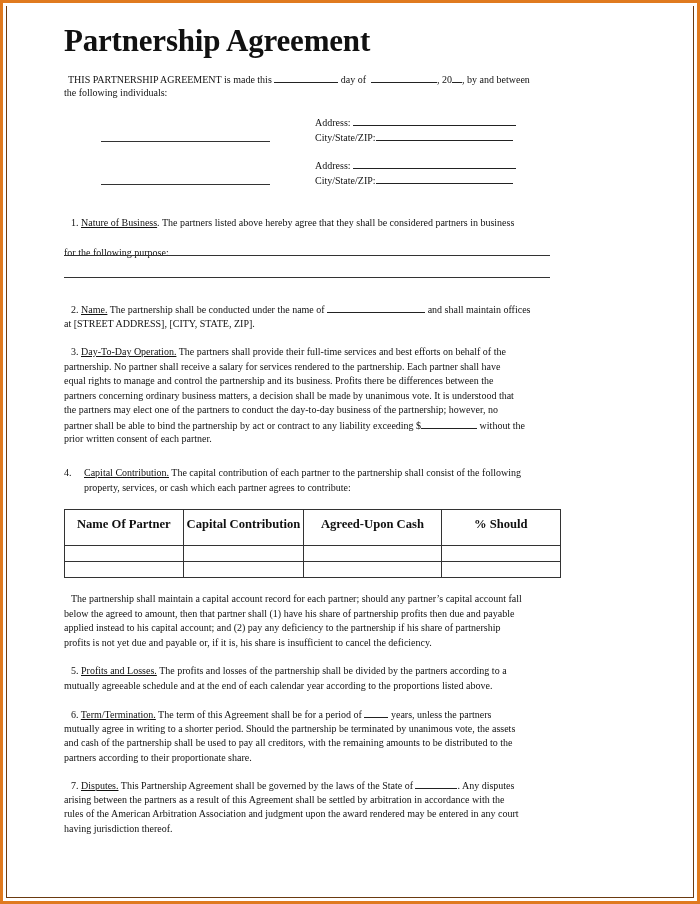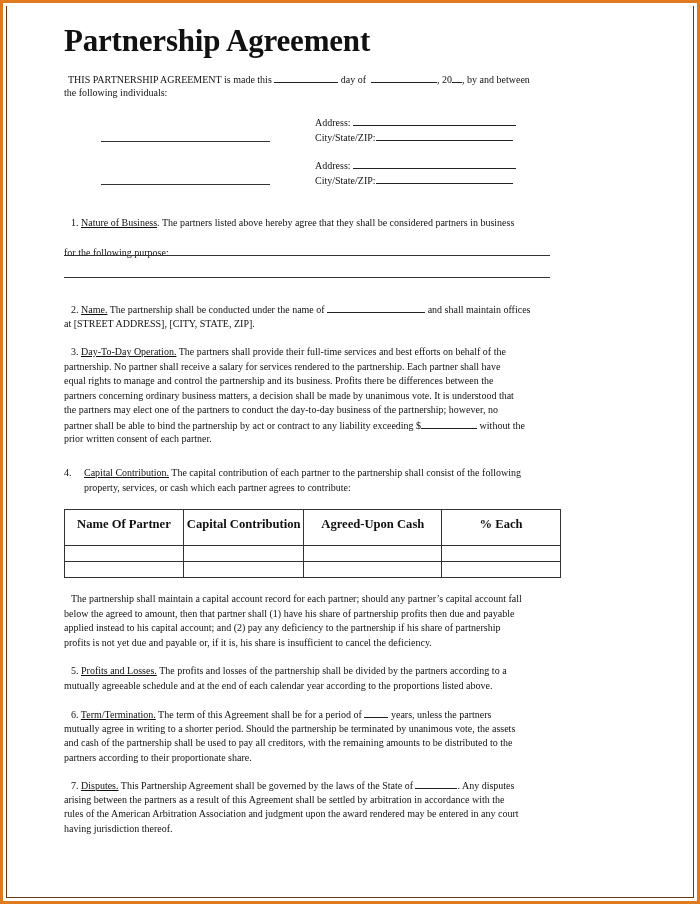--- a/index.html
+++ b/index.html
@@ -90,21 +90,21 @@
   <span class="u">Capital Contribution.</span><span>  The capital contribution of each partner to the partnership shall consist of the following</span>
 </div>
 <div class="abs p" style="left:84px;top:481px;">property, services, or cash which each partner agrees to contribute:</div>
 
 <table class="cap">
   <tbody>
       <tr>
     <th style="width:124px">Name Of Partner</th>
     <th style="width:124px">Capital Contribution</th>
     <th style="width:144px">Agreed-Upon Cash</th>
-    <th style="width:125px">% Each</th>
+    <th style="width:125px">% Should</th>
   </tr>
   <tr>
     <td></td>
     <td></td>
     <td></td>
     <td></td>
   </tr>
   <tr>
     <td></td>
     <td></td>

